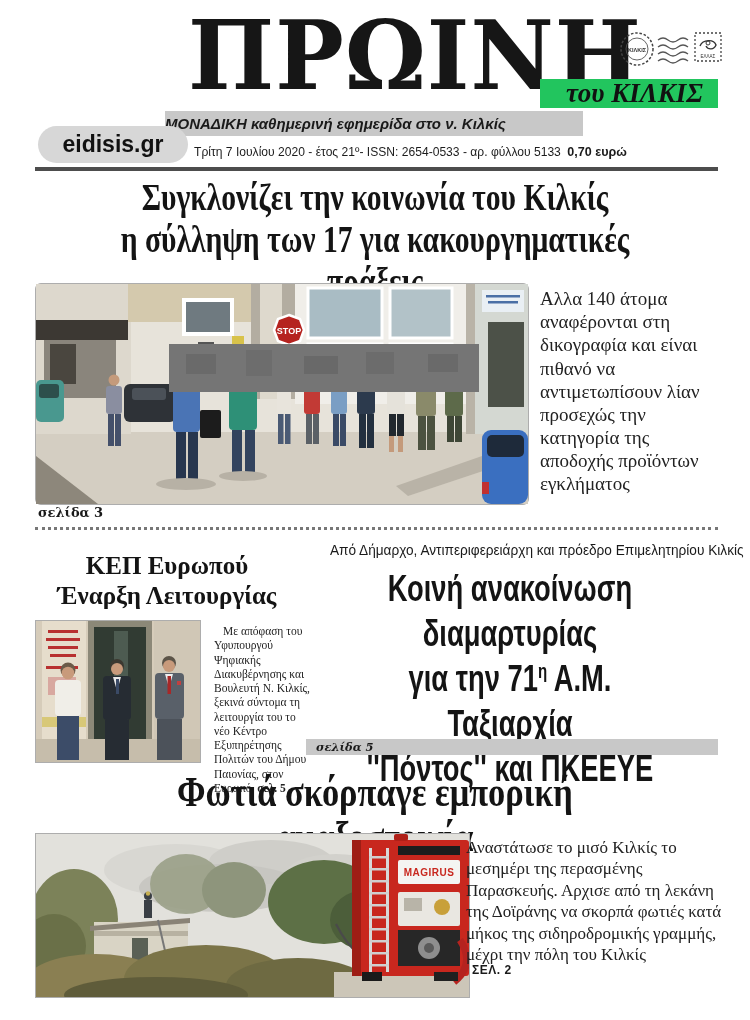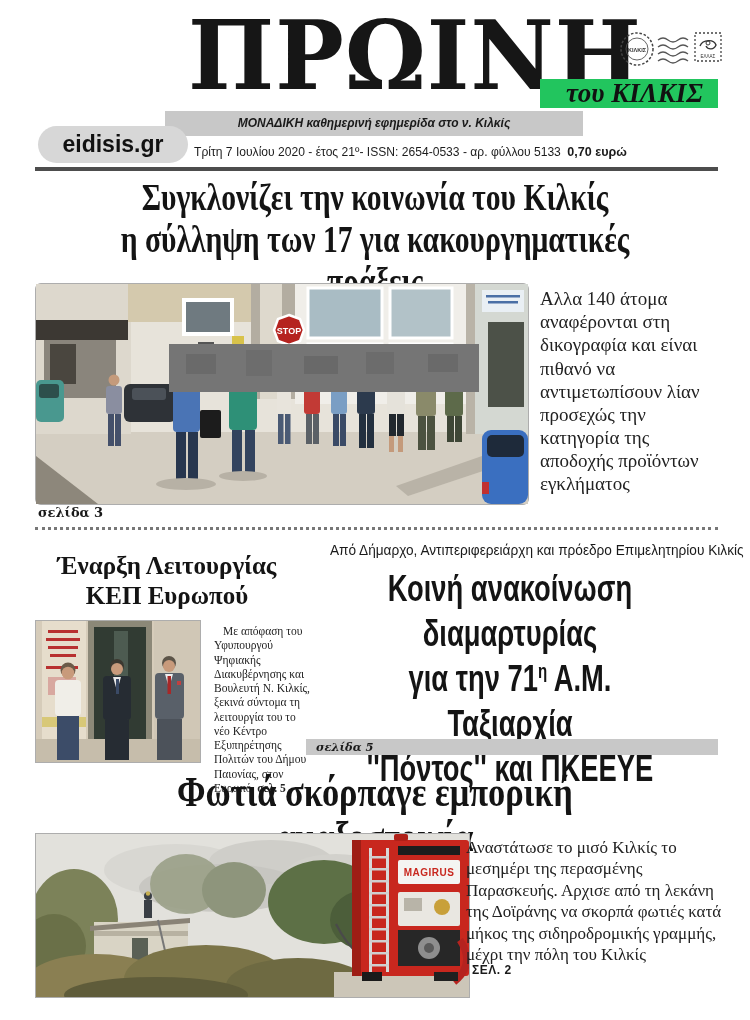--- a/index.html
+++ b/index.html
@@ -8,22 +8,22 @@
 
   
   .mast-title{position:absolute;left:170px;top:8px;width:490px;text-align:center;
     font-family:"DejaVu Serif",serif;font-weight:bold;font-size:95px;line-height:1.0;
     letter-spacing:1px;color:#161616;transform:scaleX(0.96);transform-origin:center;}
   .stamps{position:absolute;left:618px;top:27px;width:105px;height:48px;}
   .edition-box{position:absolute;left:540px;top:79px;width:178px;box-sizing:border-box;
     background:#22c55e;text-align:center;font-style:italic;font-weight:bold;font-size:27px;
     line-height:29px;font-family:"Liberation Serif",serif;padding-left:11px;}
   .tagline-bar{position:absolute;left:165px;top:111px;width:418px;height:25px;background:#c8c8c8;
-    text-align:center;font-family:"Liberation Sans",sans-serif;font-style:italic;font-weight:bold;
-    font-size:12px;line-height:25px;color:#1a1a1a;}
+    text-align:left;font-family:"Liberation Sans",sans-serif;font-style:italic;font-weight:bold;
+    font-size:15px;line-height:25px;color:#1a1a1a;}
   .site-pill{position:absolute;left:38px;top:126px;width:150px;height:37px;background:#d7d7d7;
     border-radius:19px;text-align:center;font-family:"Liberation Sans",sans-serif;font-weight:bold;
     font-size:23px;line-height:36px;color:#111;}
   .dateline{position:absolute;left:194px;top:140px;width:530px;font-family:"Liberation Sans",sans-serif;
     font-size:13px;line-height:23px;white-space:nowrap;transform:scaleX(0.93);transform-origin:left;color:#1c1c1c;}
   .dateline b{margin-left:7px;font-size:13.5px;}
   .top-rule{position:absolute;left:35px;top:167px;width:683px;height:4px;background:#4d4d4d;}
 
   
   .lead-headline{position:absolute;left:30px;top:177px;width:690px;text-align:center;
@@ -238,22 +238,22 @@
         <rect x="446" y="198" width="7" height="12" fill="#c03030"></rect>
       </g>
     </svg>
   </div>
 
   <div class="lead-summary">Αλλα 140 άτομα αναφέρονται στη δικογραφία και είναι πιθανό να αντιμετωπίσουν λίαν προσεχώς την κατηγορία της αποδοχής προϊόντων εγκλήματος</div>
   <div class="pageref" id="lead-pageref">σελίδα 3</div>
   <div class="dotted-rule"></div>
 
   <div class="kep-headline">
+    <div>ΚΕΠ Ευρωπού</div>
     <div>Έναρξη Λειτουργίας</div>
-    <div>ΚΕΠ Ευρωπού</div>
   </div>
 
   <div class="photo" id="photo-officials">
     <svg width="100%" height="100%" viewBox="0 0 164 141" preserveAspectRatio="none">
       <rect width="164" height="141" fill="#d6ccba"></rect>
       <rect x="6" y="0" width="44" height="118" fill="#e6ddcc"></rect>
       <g fill="#b83030">
         <rect x="12" y="9" width="30" height="3"></rect>
           <rect x="10" y="17" width="34" height="3"></rect>
         <rect x="12" y="25" width="30" height="3"></rect>

